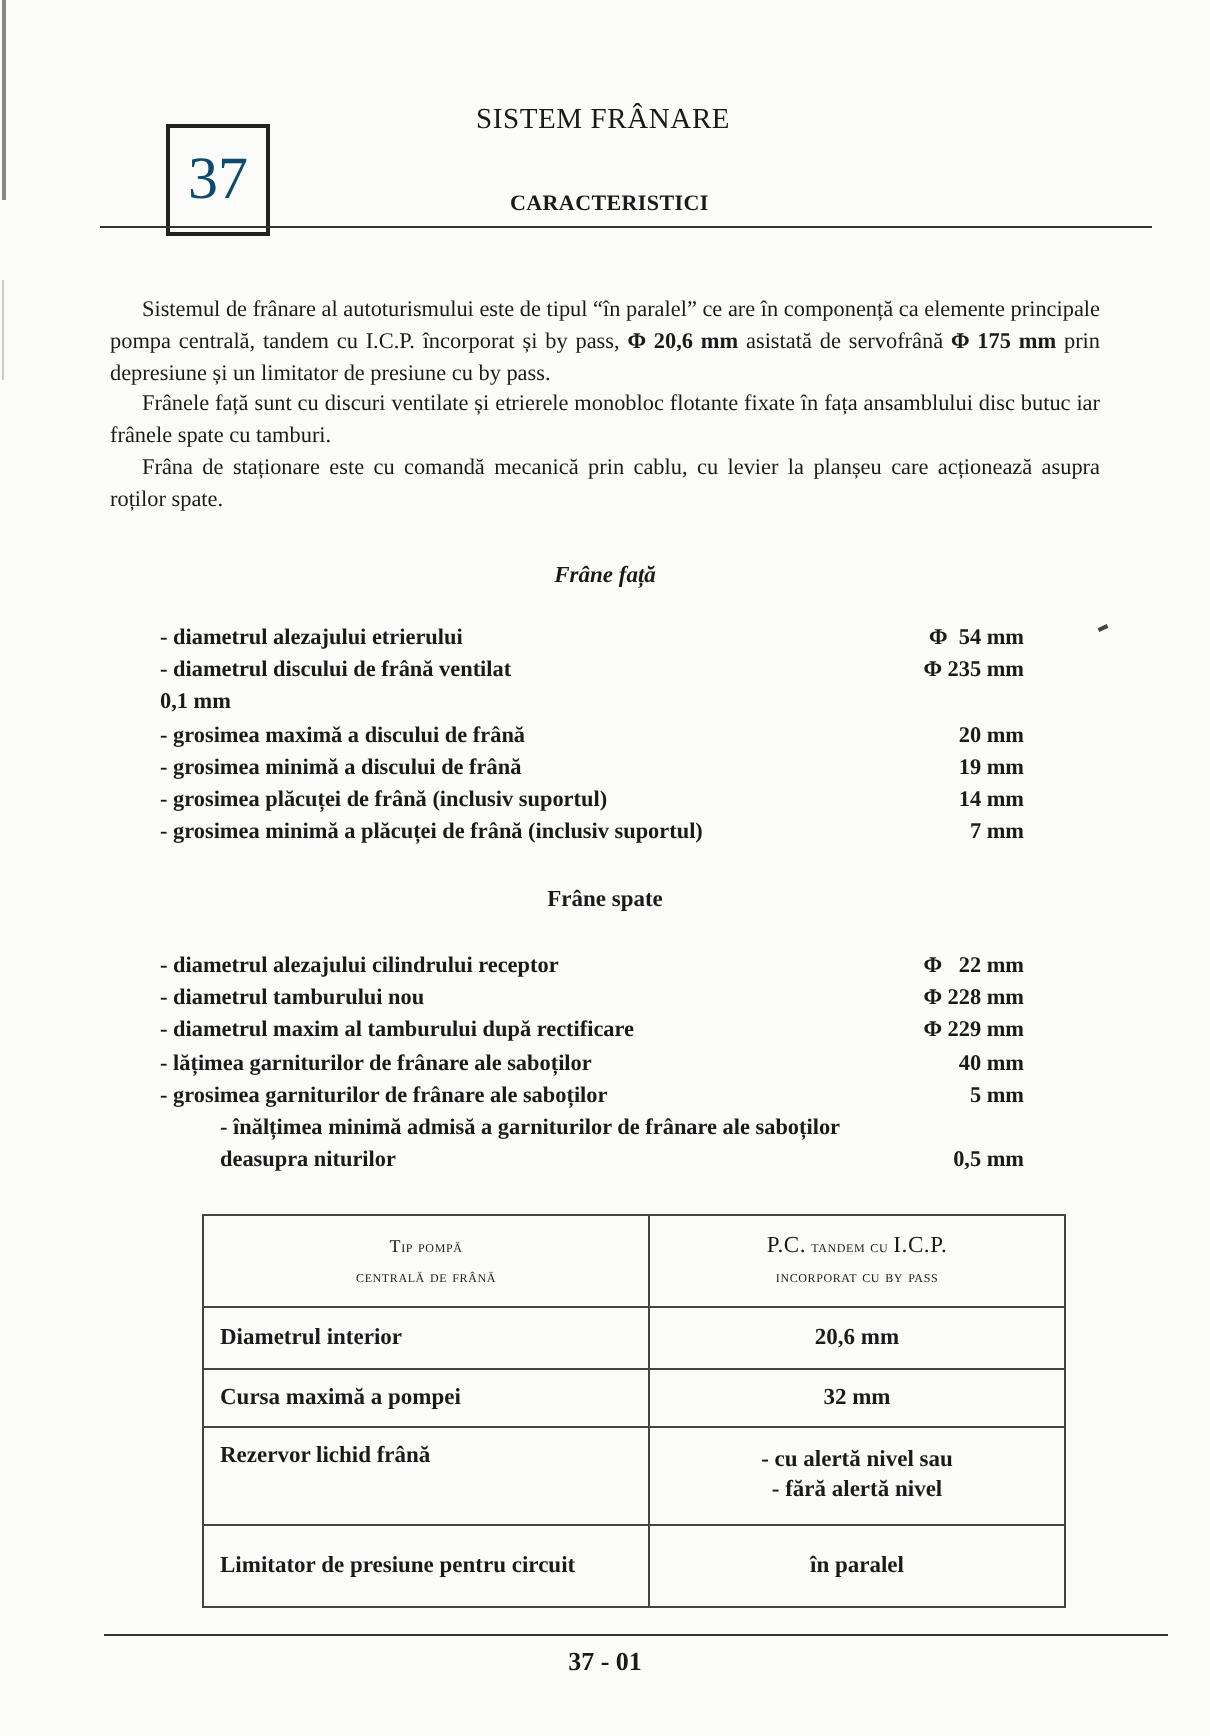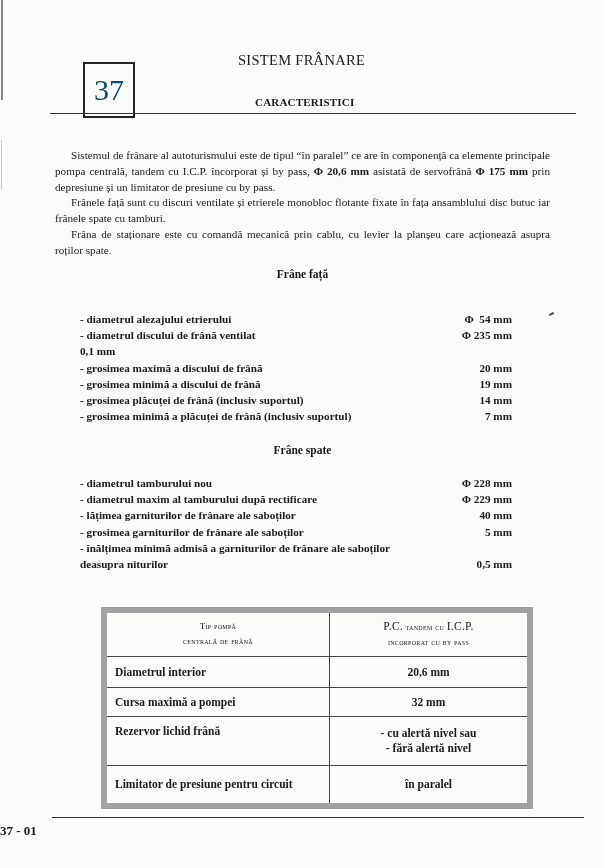--- a/index.html
+++ b/index.html
@@ -16,53 +16,53 @@
     .title { position: absolute; left: 238px; top: 52px; font-size: 14.5px; letter-spacing: .3px; }
     .subtitle { position: absolute; left: 255px; top: 96px; font-size: 11px; font-weight: bold; letter-spacing: .2px; }
     .header-rule { position: absolute; left: 50px; top: 113px; width: 526px; border-top: 1.5px solid #333; }
     .intro { position: absolute; left: 55px; top: 148px; width: 495px; font-size: 11.2px; line-height: 15.8px; }
     .intro p { margin: 0; text-indent: 16px; text-align: justify; }
     .intro b { font-weight: bold; }
     .section-title { position: absolute; width: 605px; left: 0; text-align: center; font-weight: bold; font-size: 11.5px; }
     .spec-list { position: absolute; left: 80px; width: 432px; font-weight: bold; font-size: 11.2px; }
     .spec-row { display: flex; justify-content: space-between; height: 16.2px; line-height: 16.2px; }
     .spec-row .v { white-space: pre; text-align: right; }
-    .spec-row.multi { height: auto; line-height: 16.2px; align-items: flex-end; }
+    .spec-row.multi { height: auto; line-height: 16.2px; align-items: flex-end; margin-left: 30px; }
     .spec-row.multi .l { width: 340px; }
     table.pump {
       position: absolute; left: 101px; top: 607px; width: 432px; border-collapse: collapse;
-      border: 6px solid #a3a3a3; font-size: 11.5px;
+      border: 1px solid #a3a3a3; font-size: 11.5px;
     }
     table.pump td { border: 1px solid #444; padding: 0 8px; vertical-align: middle; }
     table.pump td.c1 { width: 206px; font-weight: bold; }
     table.pump td.c2 { text-align: center; font-weight: bold; }
     .hdr { font-size: 9px; text-align: center; font-weight: normal !important; letter-spacing: .3px; line-height: 15px; font-variant: small-caps; }
     .hdr .big { font-size: 11.5px; }
     .footer-rule { position: absolute; left: 52px; top: 817px; width: 532px; border-top: 1.5px solid #333; }
-    .page-num { position: absolute; left: 0; width: 605px; top: 823px; font-weight: bold; font-size: 13px; }
+    .page-num { position: absolute; left: 0; width: 605px; top: 823px; text-align: center; font-weight: bold; font-size: 13px; }
     .speck { position: absolute; left: 549px; top: 313px; width: 5px; height: 2px; background: #444; transform: rotate(-25deg); }
   </style>
 </head>
 <body>
 
 <div class="edge-mark"></div>
 <div class="edge-mark2"></div>
 
 <div class="chapter-box">37</div>
 <div class="title">SISTEM FRÂNARE</div>
 <div class="subtitle">CARACTERISTICI</div>
 <div class="header-rule"></div>
 
 <div class="intro">
   <p><span>Sistemul de frânare al autoturismului este de tipul “în paralel” ce are în componență ca elemente principale pompa centrală, tandem cu I.C.P. încorporat și by pass, </span><b>Φ 20,6 mm</b><span> asistată de servofrână </span><b>Φ 175 mm</b><span> prin depresiune și un limitator de presiune cu by pass.</span></p>
   <p>Frânele față sunt cu discuri ventilate și etrierele monobloc flotante fixate în fața ansamblului disc butuc iar frânele spate cu tamburi.</p>
   <p>Frâna de staționare este cu comandă mecanică prin cablu, cu levier la planșeu care acționează asupra roților spate.</p>
 </div>
 
-<div class="section-title" style="top:268px;">Frâne față</div>
+<div class="section-title" style="top:282px;font-style:italic;">Frâne față</div>
 <div class="spec-list" style="top:311px;">
   <div class="spec-row">
       <span class="l">- diametrul alezajului etrierului</span>
       <span class="v">Φ  54 mm</span>
     </div>
   <div class="spec-row">
       <span class="l">- diametrul discului de frână ventilat</span>
       <span class="v">Φ 235 mm</span>
     </div>
   <div class="spec-row">
@@ -82,20 +82,24 @@
     </div>
   <div class="spec-row">
       <span class="l">- grosimea minimă a plăcuței de frână (inclusiv suportul)</span>
       <span class="v">7 mm</span>
     </div>
 </div>
 <div class="speck"></div>
 
 <div class="section-title" style="top:444px;">Frâne spate</div>
 <div class="spec-list" style="top:475px;">
+  <div class="spec-row">
+      <span class="l">- diametrul alezajului cilindrului receptor</span>
+      <span class="v">Φ   22 mm</span>
+    </div>
   <div class="spec-row">
       <span class="l">- diametrul tamburului nou</span>
       <span class="v">Φ 228 mm</span>
     </div>
   <div class="spec-row">
       <span class="l">- diametrul maxim al tamburului după rectificare</span>
       <span class="v">Φ 229 mm</span>
     </div>
   <div class="spec-row">
       <span class="l">- lățimea garniturilor de frânare ale saboților</span>

